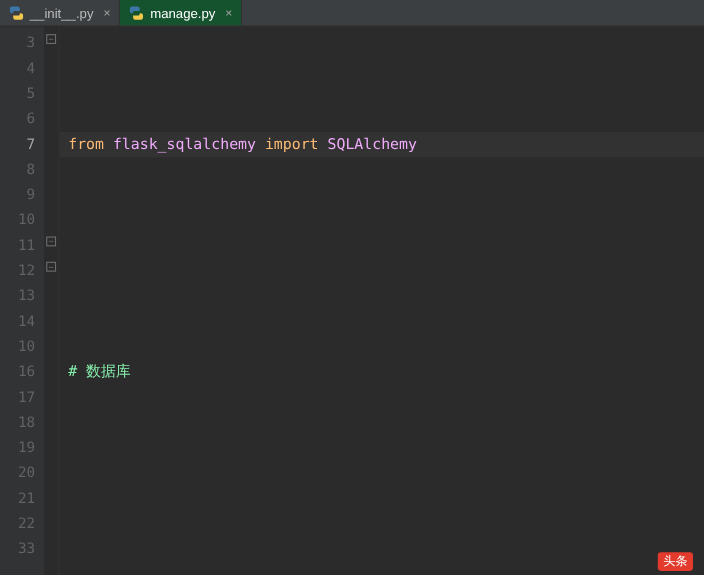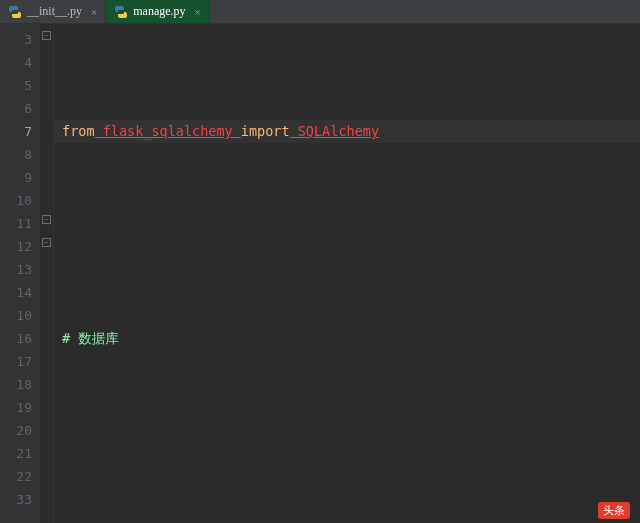--- a/index.html
+++ b/index.html
@@ -21,21 +21,21 @@
   }
   .tab {
     display: flex;
     align-items: center;
     padding: 0 8px;
     gap: 5px;
     font-size: 12px;
     color: #bbbbbb;
     border-right: 1px solid #323232;
     cursor: pointer;
-    font-family: Liberation Serif, serif;
+    font-family: Liberation Sans, sans-serif;
     text-align: right;
   }
   .tab.active {
     background: #14532d;
     color: #ffffff;
   }
   .tab-icon {
     width: 14px; height: 14px;
     display:inline-flex; align-items:center; justify-content:center;
   }
@@ -77,21 +77,21 @@
     padding: 4px 0 0 8px;
     line-height: 23px;
     font-size: 13.5px;
     white-space: pre;
     position: relative;
   }
   .line { height:23px; position:relative;}
   .hl-line { background:#323232; position:absolute; left:0; right:0; height:23px; }
   .kw   { color:#fdba74; }
   .com  { color:#86efac; }
-  .id   { color:#ef4444;text-decoration:underline; }
+  .id   { color:#f0abfc; }
   .paren{ color:#a9b7c6; }
   .hlp  { background:#3b514d; }
   .watermark {
     position:absolute;
     right:10px; bottom:4px;
     font-family: "Segoe UI", Arial, sans-serif;
     font-size:13px;
     color:#dddddd;
     background: rgba(0,0,0,0.0);
     display:flex; align-items:center; gap:20px;

